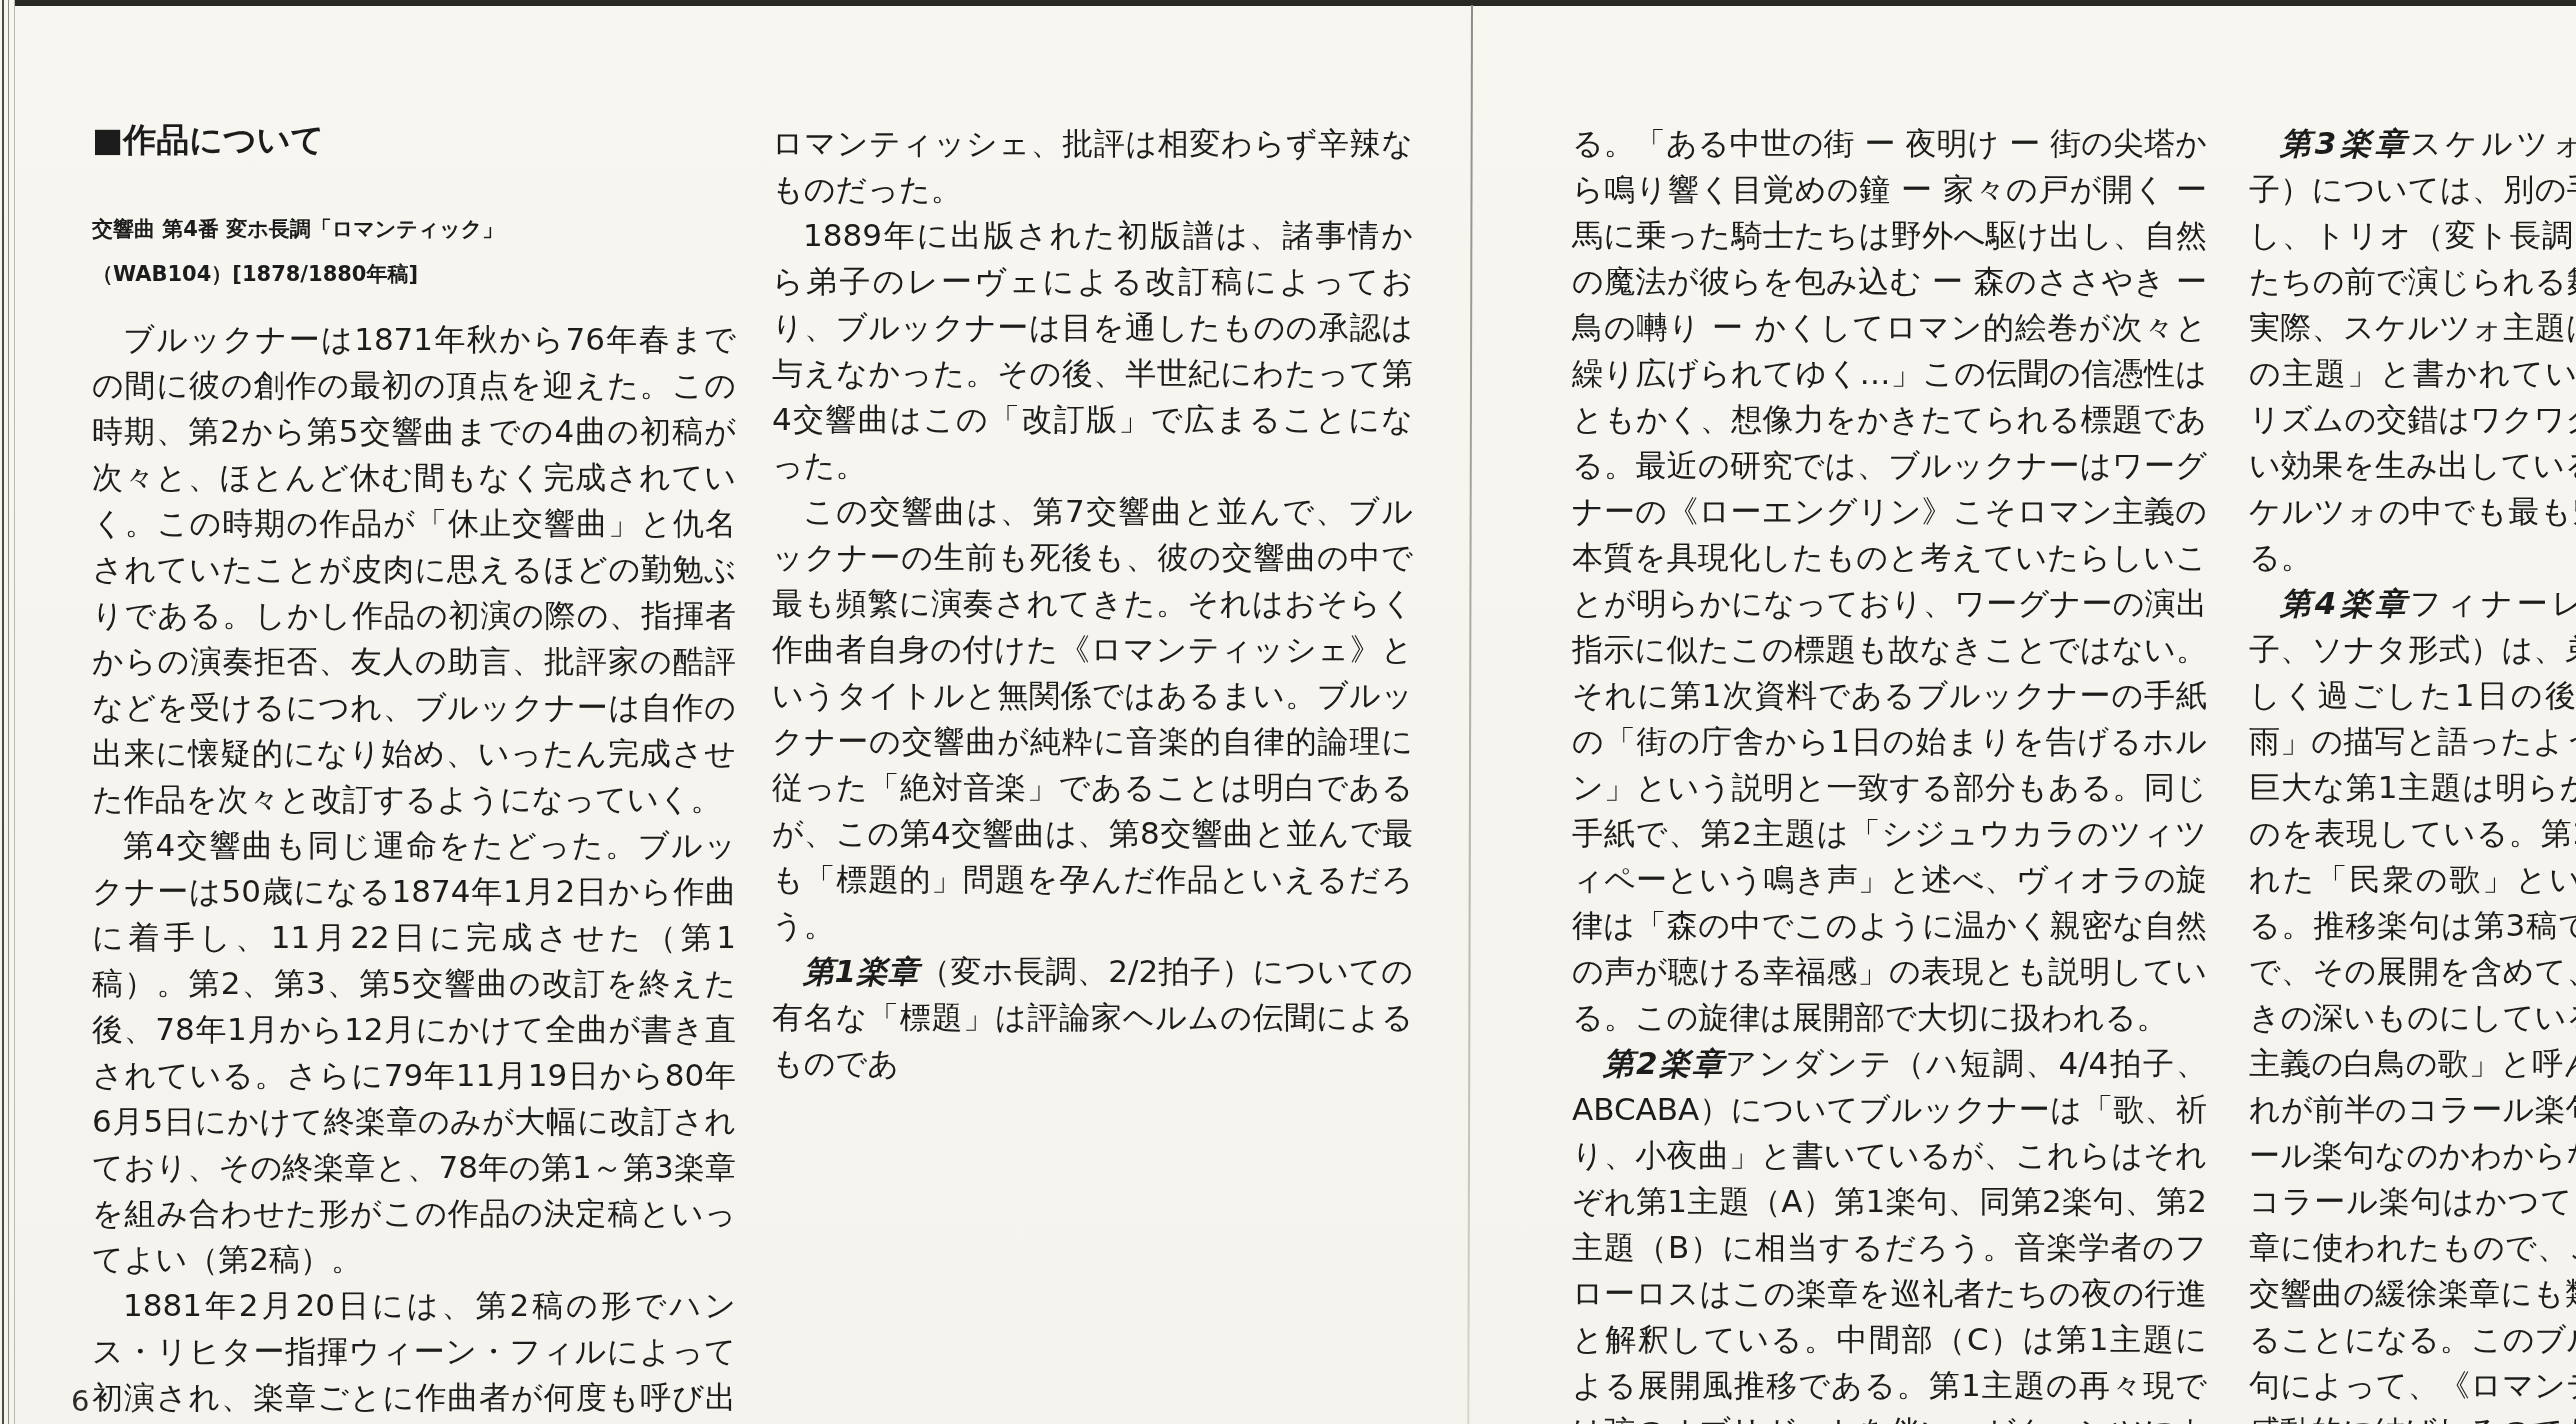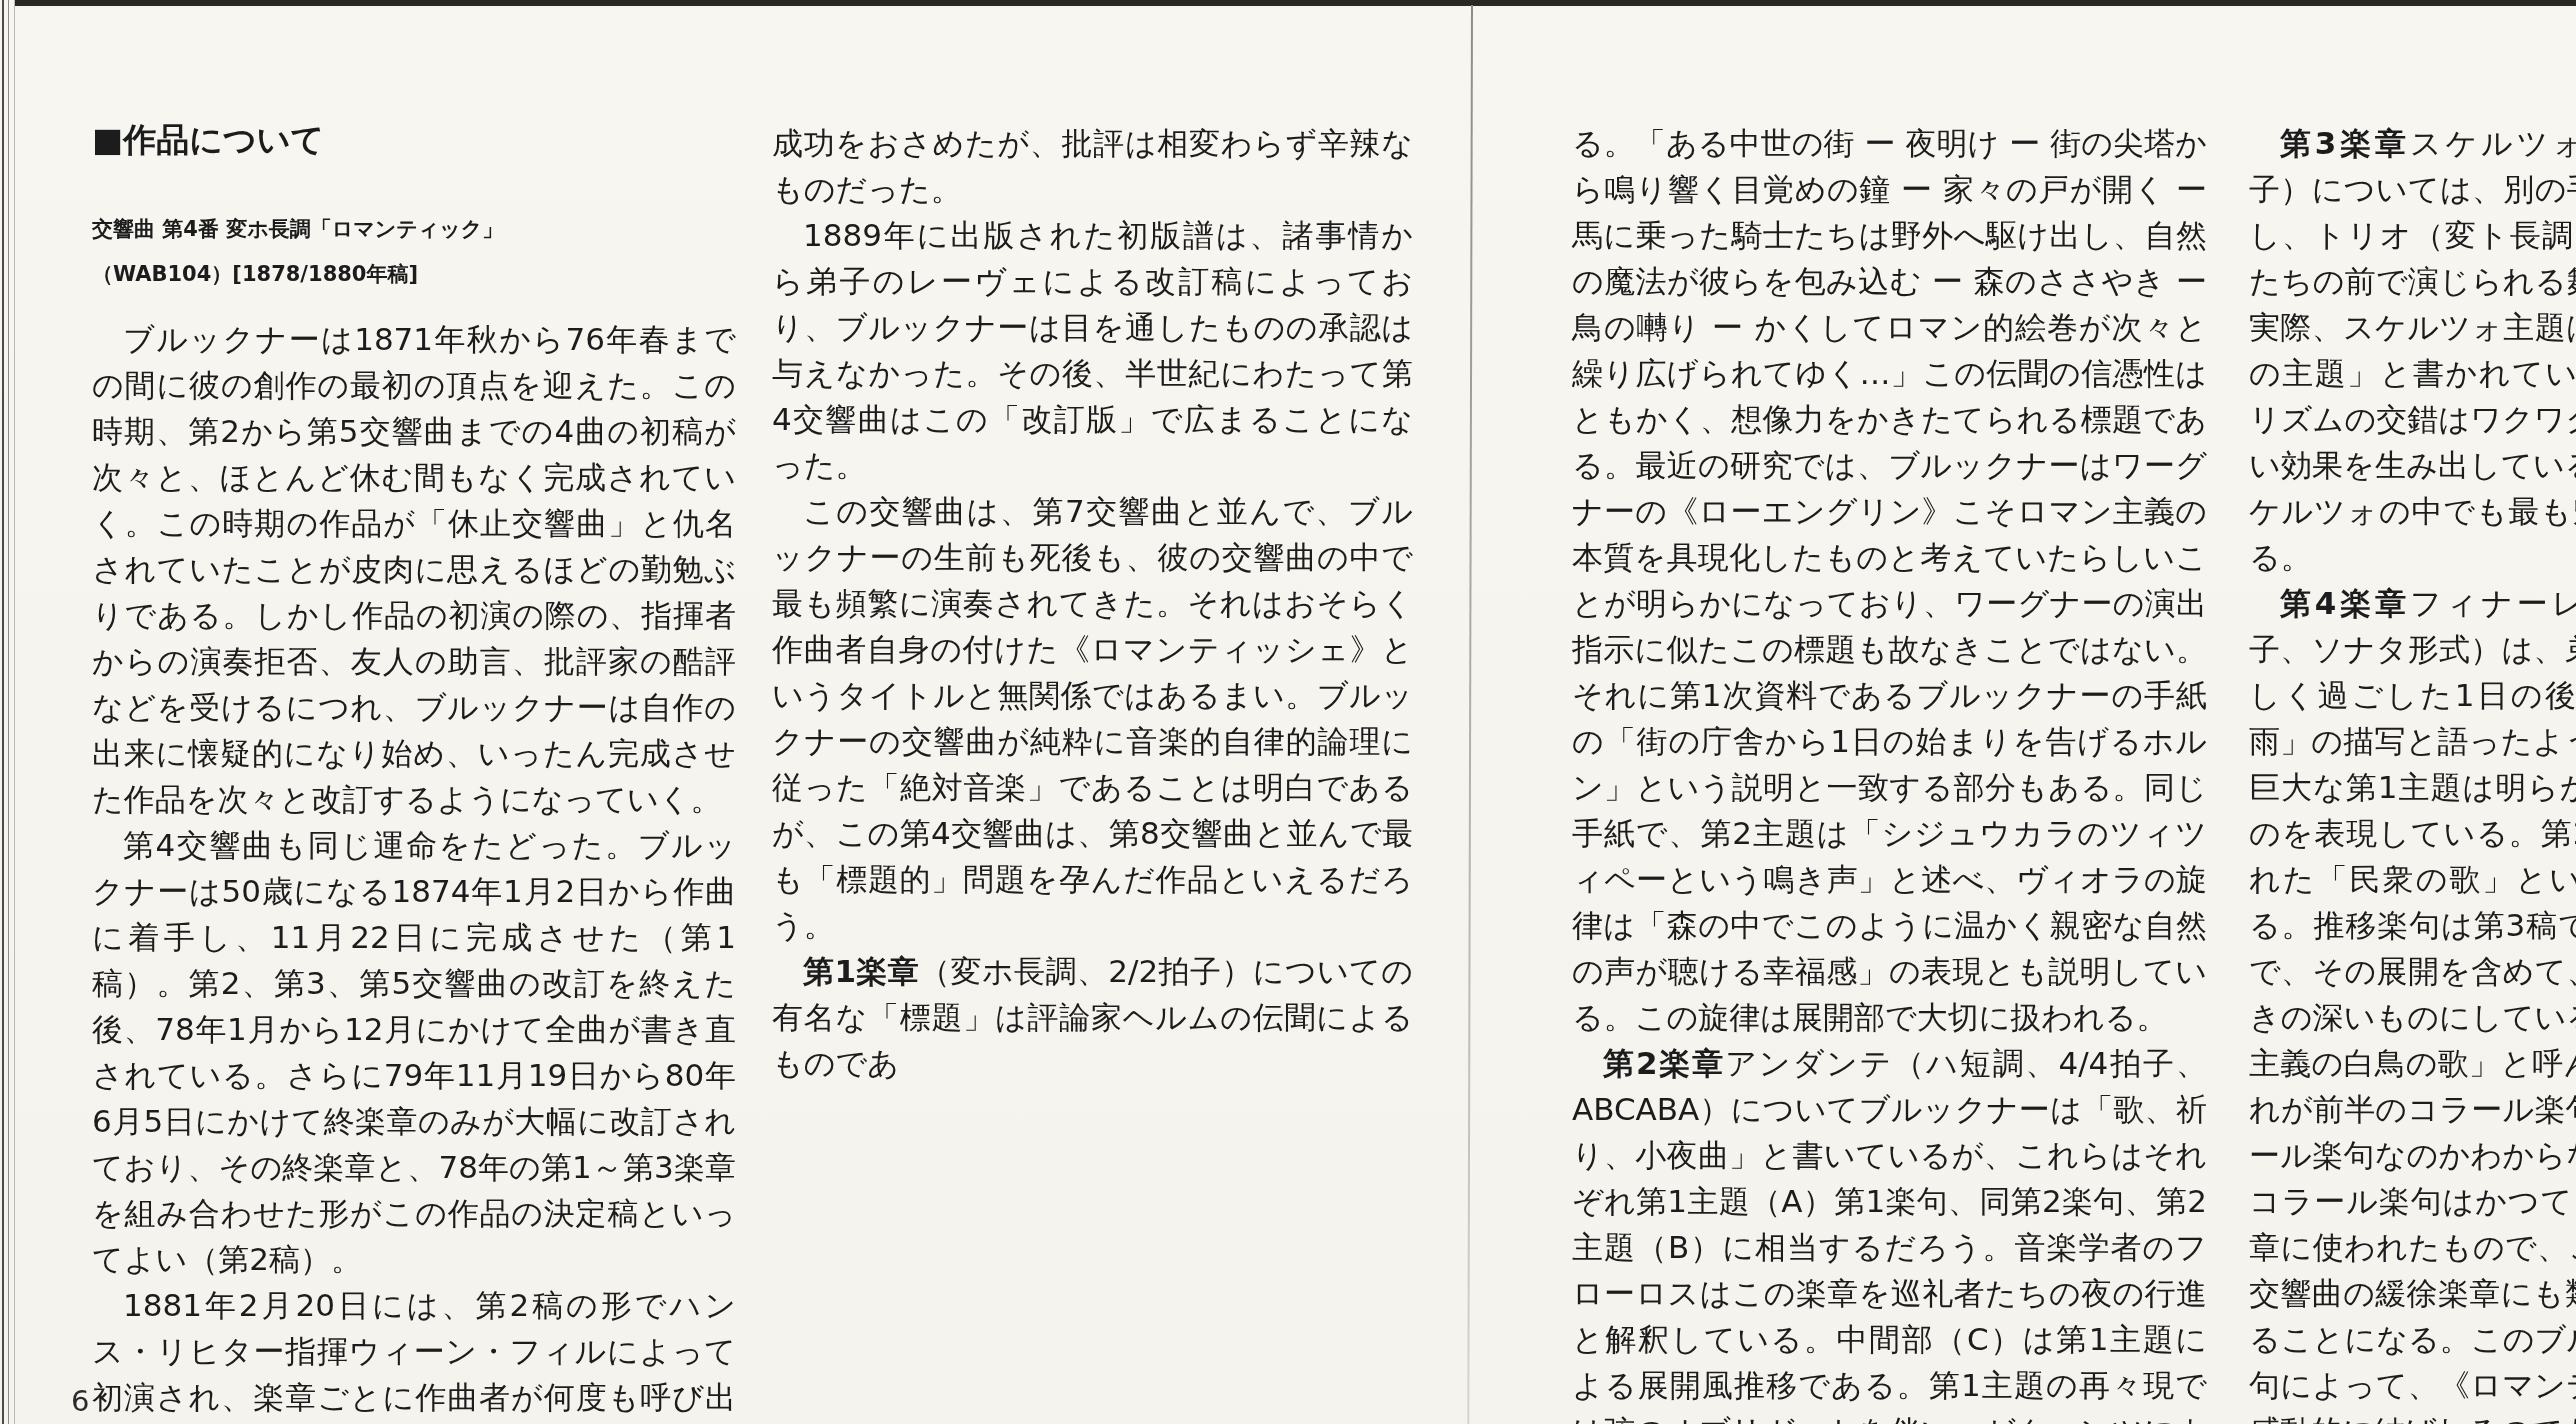--- a/index.html
+++ b/index.html
@@ -36,21 +36,21 @@
   .col {
     position: absolute;
     top: 120px;
     color: #1c1c1c;
     font-size: 31px;
     line-height: 46px;
     text-align: justify;
   }
   .col p { margin: 0; }
   .col p.indent { text-indent: 31px; }
-  .bold { font-weight: 700; }
+  .bold { font-weight: 700; font-style: italic; }
   .col-1 { left: 92px;  width: 644px; top: 121px; }
   .col-2 { left: 772px; width: 641px; }
   .col-3 { left: 1572px; width: 635px; }
   .col-4 { left: 2249px; width: 633px; }
   .section-title {
     font-size: 33px;
     font-weight: 700;
     line-height: 37px;
     text-align: left;
   }
@@ -94,21 +94,21 @@
     <div class="work-title">
       <div>交響曲 第4番 変ホ長調「ロマンティック」</div>
       <div>（WAB104）[1878/1880年稿]</div>
     </div>
   <p class="indent"><span>ブルックナーは1871年秋から76年春までの間に彼の創作の最初の頂点を迎えた。この時期、第2から第5交響曲までの4曲の初稿が次々と、ほとんど休む間もなく完成されていく。この時期の作品が「休止交響曲」と仇名されていたことが皮肉に思えるほどの勤勉ぶりである。しかし作品の初演の際の、指揮者からの演奏拒否、友人の助言、批評家の酷評などを受けるにつれ、ブルックナーは自作の出来に懐疑的になり始め、いったん完成させた作品を次々と改訂するようになっていく。</span></p>
       <p class="indent"><span>第4交響曲も同じ運命をたどった。ブルックナーは50歳になる1874年1月2日から作曲に着手し、11月22日に完成させた（第1稿）。第2、第3、第5交響曲の改訂を終えた後、78年1月から12月にかけて全曲が書き直されている。さらに79年11月19日から80年6月5日にかけて終楽章のみが大幅に改訂されており、その終楽章と、78年の第1～第3楽章を組み合わせた形がこの作品の決定稿といってよい（第2稿）。</span></p>
       <p class="indent"><span>1881年2月20日には、第2稿の形でハンス・リヒター指揮ウィーン・フィルによって初演され、楽章ごとに作曲者が何度も呼び出されるほどの大</span></p>
     </div>
 
   <div class="col col-2">
-      <p class=""><span>成功をおさめたが、批評は相変わらず辛辣なものだった。</span></p>
+      <p class=""><span>ロマンティッシェ、批評は相変わらず辛辣なものだった。</span></p>
       <p class="indent"><span>1889年に出版された初版譜は、諸事情から弟子のレーヴェによる改訂稿によっており、ブルックナーは目を通したものの承認は与えなかった。その後、半世紀にわたって第4交響曲はこの「改訂版」で広まることになった。</span></p>
       <p class="indent"><span>この交響曲は、第7交響曲と並んで、ブルックナーの生前も死後も、彼の交響曲の中で最も頻繁に演奏されてきた。それはおそらく作曲者自身の付けた《ロマンティッシェ》というタイトルと無関係ではあるまい。ブルックナーの交響曲が純粋に音楽的自律的論理に従った「絶対音楽」であることは明白であるが、この第4交響曲は、第8交響曲と並んで最も「標題的」問題を孕んだ作品といえるだろう。</span></p>
       <p class="indent"><span class="bold">第1楽章</span><span>（変ホ長調、2/2拍子）についての有名な「標題」は評論家ヘルムの伝聞によるものであ</span></p>
     </div>
 
   <div class="col col-3">
       <p class=""><span>る。「ある中世の街 ー 夜明け ー 街の尖塔から鳴り響く目覚めの鐘 ー 家々の戸が開く ー 馬に乗った騎士たちは野外へ駆け出し、自然の魔法が彼らを包み込む ー 森のささやき ー 鳥の囀り ー かくしてロマン的絵巻が次々と繰り広げられてゆく…」この伝聞の信憑性はともかく、想像力をかきたてられる標題である。最近の研究では、ブルックナーはワーグナーの《ローエングリン》こそロマン主義の本質を具現化したものと考えていたらしいことが明らかになっており、ワーグナーの演出指示に似たこの標題も故なきことではない。それに第1次資料であるブルックナーの手紙の「街の庁舎から1日の始まりを告げるホルン」という説明と一致する部分もある。同じ手紙で、第2主題は「シジュウカラのツィツィペーという鳴き声」と述べ、ヴィオラの旋律は「森の中でこのように温かく親密な自然の声が聴ける幸福感」の表現とも説明している。この旋律は展開部で大切に扱われる。</span></p>
       <p class="indent"><span class="bold">第2楽章</span><span>アンダンテ（ハ短調、4/4拍子、ABCABA）についてブルックナーは「歌、祈り、小夜曲」と書いているが、これらはそれぞれ第1主題（A）第1楽句、同第2楽句、第2主題（B）に相当するだろう。音楽学者のフローロスはこの楽章を巡礼者たちの夜の行進と解釈している。中間部（C）は第1主題による展開風推移である。第1主題の再々現では弦のオブリガートを伴い、ゼクエンツにより巨大な頂点を形成する。</span></p>
     </div>
 

